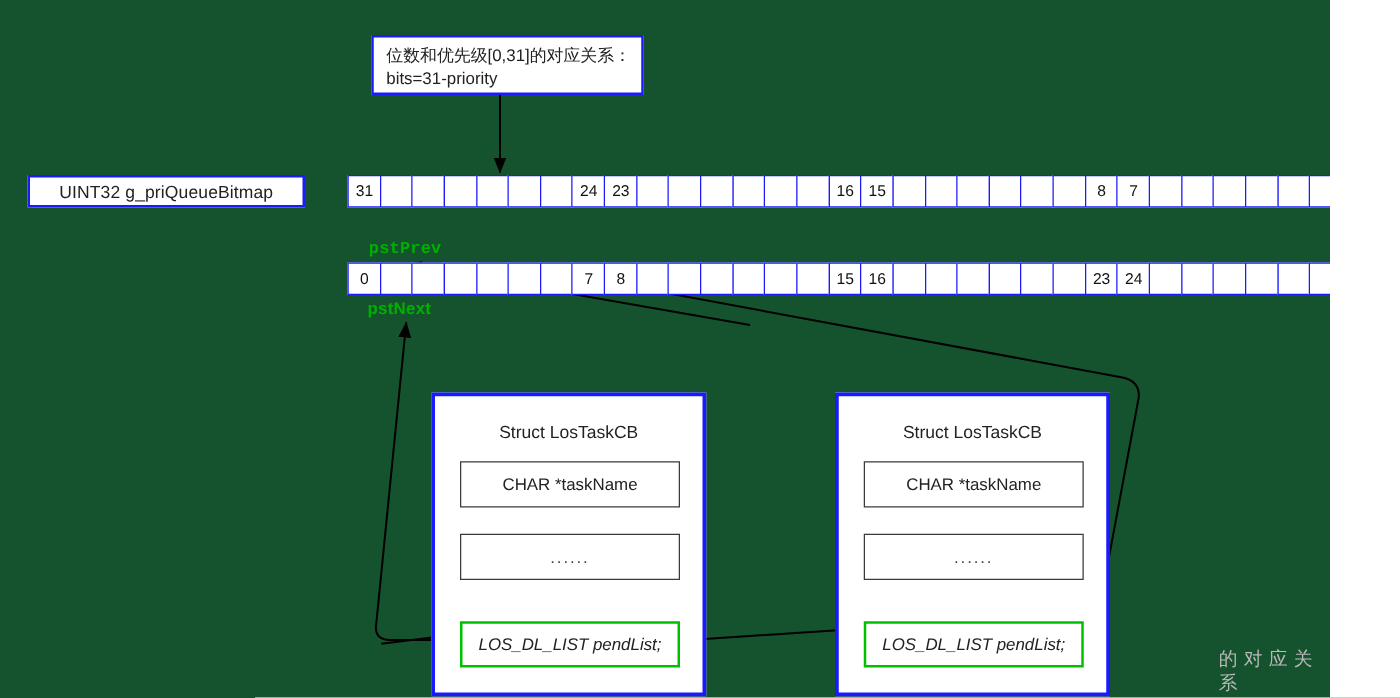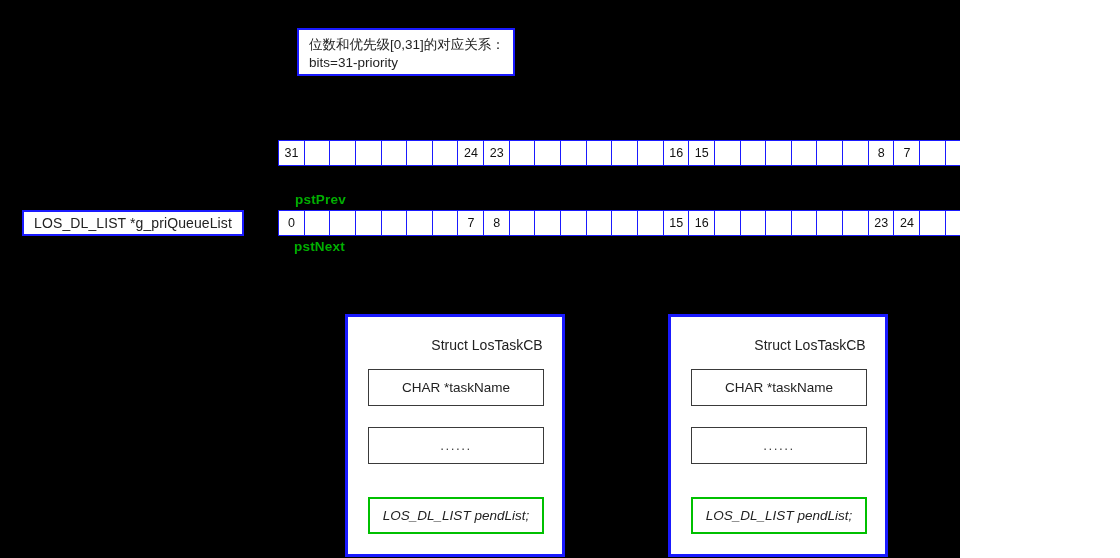--- a/index.html
+++ b/index.html
@@ -5,23 +5,23 @@
   html, body {
     margin: 0;
     padding: 0;
     background: #ffffff;
   }
   body {
     font-family: "Liberation Sans", sans-serif;
   }
   #canvas {
     position: relative;
-    width: 960px;
+    width: 1064px;
     height: 558px;
-    background: #000000;
+    background: #14532d;
     overflow: hidden;
   }
   .svg-layer {
     position: absolute;
     left: 0;
     top: 0;
     width: 1120px;
     height: 558px;
     pointer-events: none;
   }
@@ -86,21 +86,21 @@
   .cell:last-child { margin-right: 0; }
 
   
   .ptr-label {
     position: absolute;
     font-size: 13.5px;
     font-weight: bold;
     color: #00b000;
     letter-spacing: 0.2px;
   }
-  #pstprev-label { left: 295px; top: 192px; }
+  #pstprev-label { left: 295px; top: 192px; font-family: Liberation Mono, monospace; }
   #pstnext-label { left: 294px; top: 239px; text-align: right; }
 
   
   .taskcb {
     position: absolute;
     width: 220px;
     height: 243px;
     border: 3px solid #1a1aff;
     background: #ffffff;
     box-sizing: border-box;
@@ -108,21 +108,20 @@
   #taskcb-left  { left: 345px; top: 314px; }
   #taskcb-right { left: 668px; top: 314px; }
   .taskcb-title {
     position: absolute;
     left: 0;
     top: 20px;
     width: 100%;
     text-align: center;
     font-size: 14px;
     color: #222222;
-    padding-left: 32px;
   }
   .field-box {
     position: absolute;
     left: 20px;
     width: 176px;
     height: 37px;
     border: 1.5px solid #3a3a3a;
     background: #ffffff;
     box-sizing: border-box;
     display: flex;
@@ -175,21 +174,21 @@
     <path d="M 357,512 L 312,512 Q 299,512 301,499 L 325,258" fill="none" stroke="#000000" stroke-width="1.6" marker-end="url(#arrowhead)"></path>
 
     <line x1="305" y1="515" x2="362" y2="508" stroke="#000000" stroke-width="1.6" marker-end="url(#arrowhead)"></line>
 
     <line x1="552" y1="512" x2="688" y2="503" stroke="#000000" stroke-width="1.6" marker-start="url(#arrowhead-start)" marker-end="url(#arrowhead)"></line>
   </svg>
 
   <div class="callout">位数和优先级[0,31]的对应关系：
 bits=31-priority</div>
 
-  <div class="label-box" id="list-label">LOS_DL_LIST *g_priQueueList</div>
+  <div class="label-box" id="bitmap-label">UINT32 g_priQueueBitmap</div>
 
   <div class="cell-row" id="bitmap-row">
       <div class="cell">31</div>
       <div class="cell"></div>
       <div class="cell"></div>
       <div class="cell"></div>
       <div class="cell"></div>
       <div class="cell"></div>
       <div class="cell"></div>
       <div class="cell">24</div>
@@ -264,15 +263,15 @@
     <div class="field-box field-pendlist">LOS_DL_LIST pendList;</div>
   </div>
 
   <div class="taskcb" id="taskcb-right">
     <div class="taskcb-title">Struct LosTaskCB</div>
     <div class="field-box field-name">CHAR *taskName</div>
     <div class="field-box field-ellipsis">......</div>
     <div class="field-box field-pendlist">LOS_DL_LIST pendList;</div>
   </div>
 
-  <div id="watermark">位数和优先级</div>
+  <div id="watermark">的对应关系</div>
 
 </div>
 
 </body></html>

